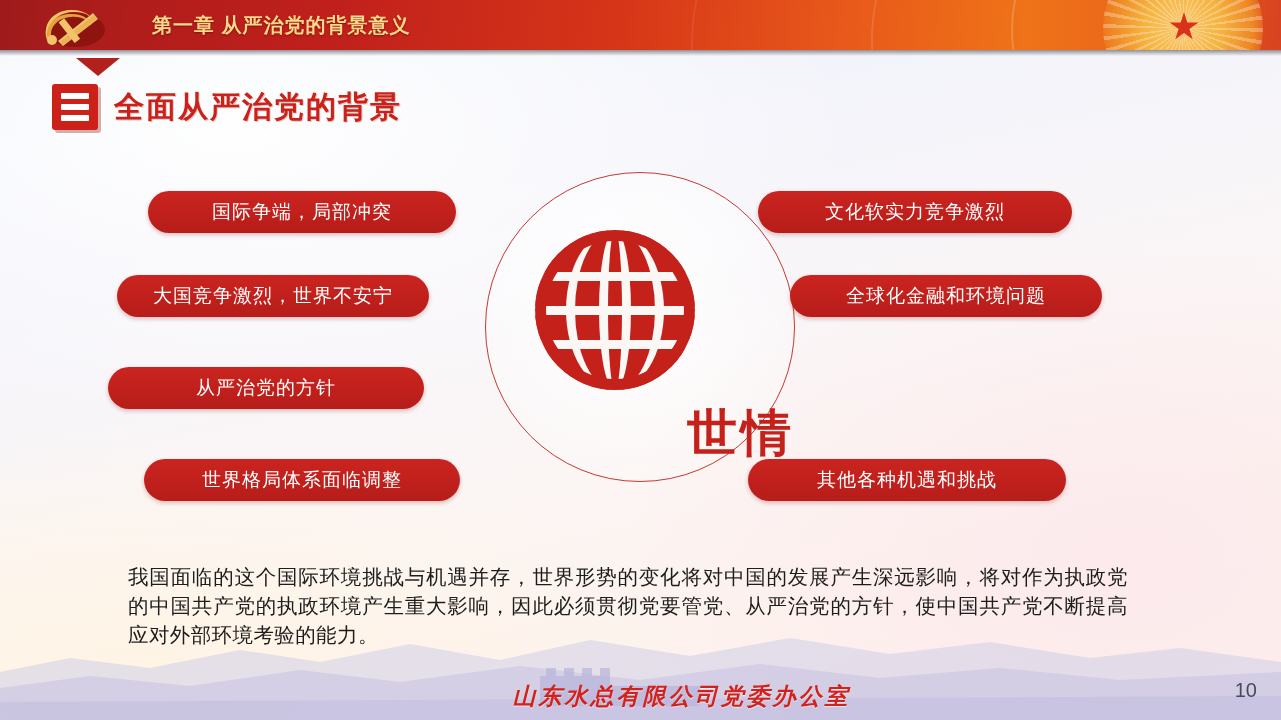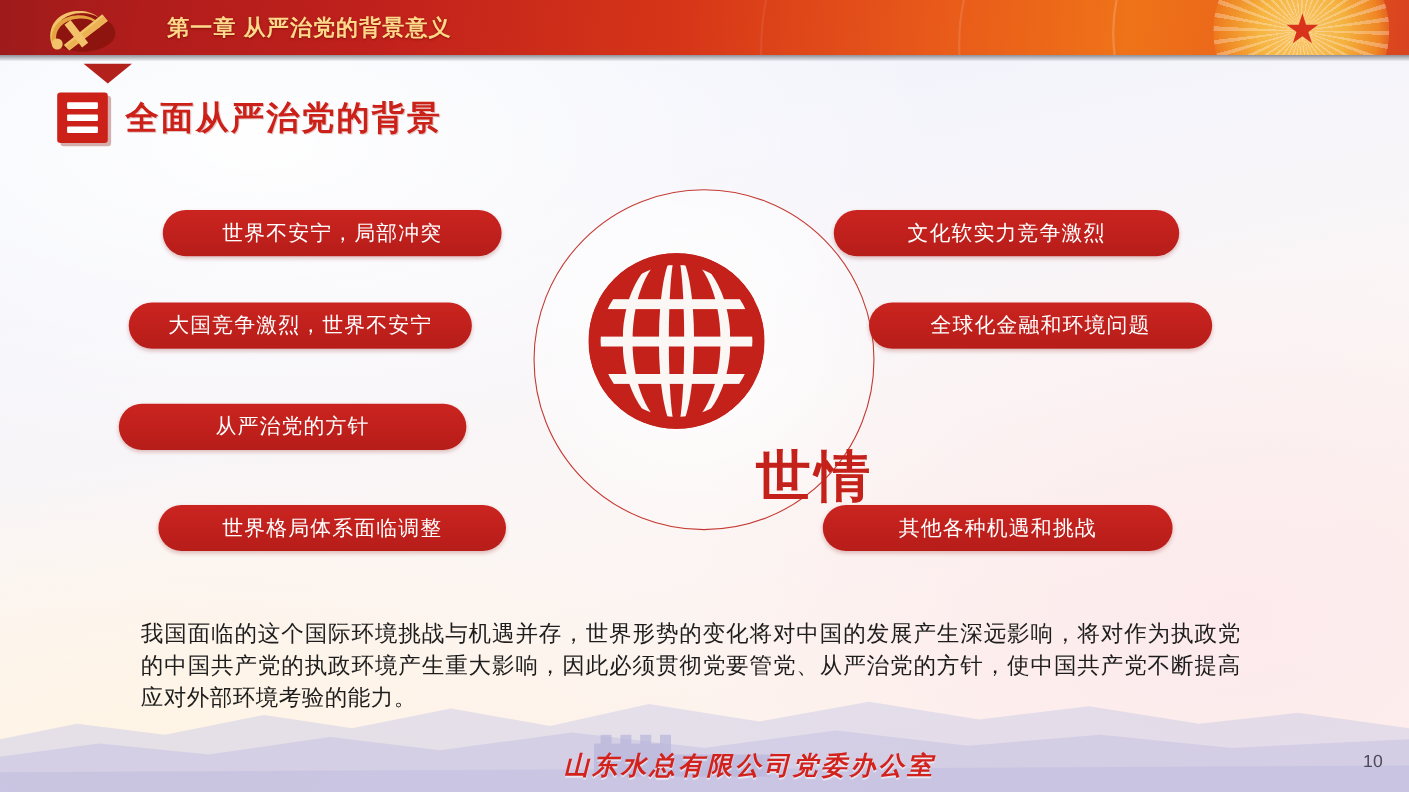--- a/index.html
+++ b/index.html
@@ -129,21 +129,21 @@
   .footer-org {
     position:absolute; left:0; bottom:8px; width:1281px; text-align:center;
     font-family:"Liberation Serif","DejaVu Serif",serif;
     font-size:23px; font-weight:bold; font-style:italic; color:#d3221c;
     letter-spacing:3px;
     text-shadow:0 1px 1px rgba(255,255,255,0.6);
     margin-left:41px;
   }
   .page-no {
     position:absolute; right:24px; bottom:18px;
-    font-size:16px; color:#4a4a5a;
+    font-size:20px; color:#4a4a5a;
   }
 </style>
 </head>
 <body>
 
 <div id="slide">
 
   <div class="banner">
     <div class="ring r1"></div>
     <div class="ring r2"></div>
@@ -181,21 +181,21 @@
   <div class="globe">
     <div class="lat a"></div>
       <div class="lat b"></div>
       <div class="lat c"></div>
     <div class="lon v1"></div>
       <div class="lon v2"></div>
     <div class="mask"></div>
   </div>
   <div class="center-label">世情</div>
 
-  <div class="pill" style="left:148px; top:191px; width:308px;">世界不安宁，局部冲突</div>
+  <div class="pill" style="left:148px; top:191px; width:308px;">国际争端，局部冲突</div>
   <div class="pill" style="left:117px; top:275px; width:312px;">大国竞争激烈，世界不安宁</div>
   <div class="pill" style="left:108px; top:367px; width:316px;">从严治党的方针</div>
   <div class="pill" style="left:144px; top:459px; width:316px;">世界格局体系面临调整</div>
 
   <div class="pill" style="left:758px; top:191px; width:314px;">文化软实力竞争激烈</div>
   <div class="pill" style="left:790px; top:275px; width:312px;">全球化金融和环境问题</div>
   <div class="pill" style="left:748px; top:459px; width:318px;">其他各种机遇和挑战</div>
 
   <div class="para">我国面临的这个国际环境挑战与机遇并存，世界形势的变化将对中国的发展产生深远影响，将对作为执政党的中国共产党的执政环境产生重大影响，因此必须贯彻党要管党、从严治党的方针，使中国共产党不断提高应对外部环境考验的能力。</div>
 

